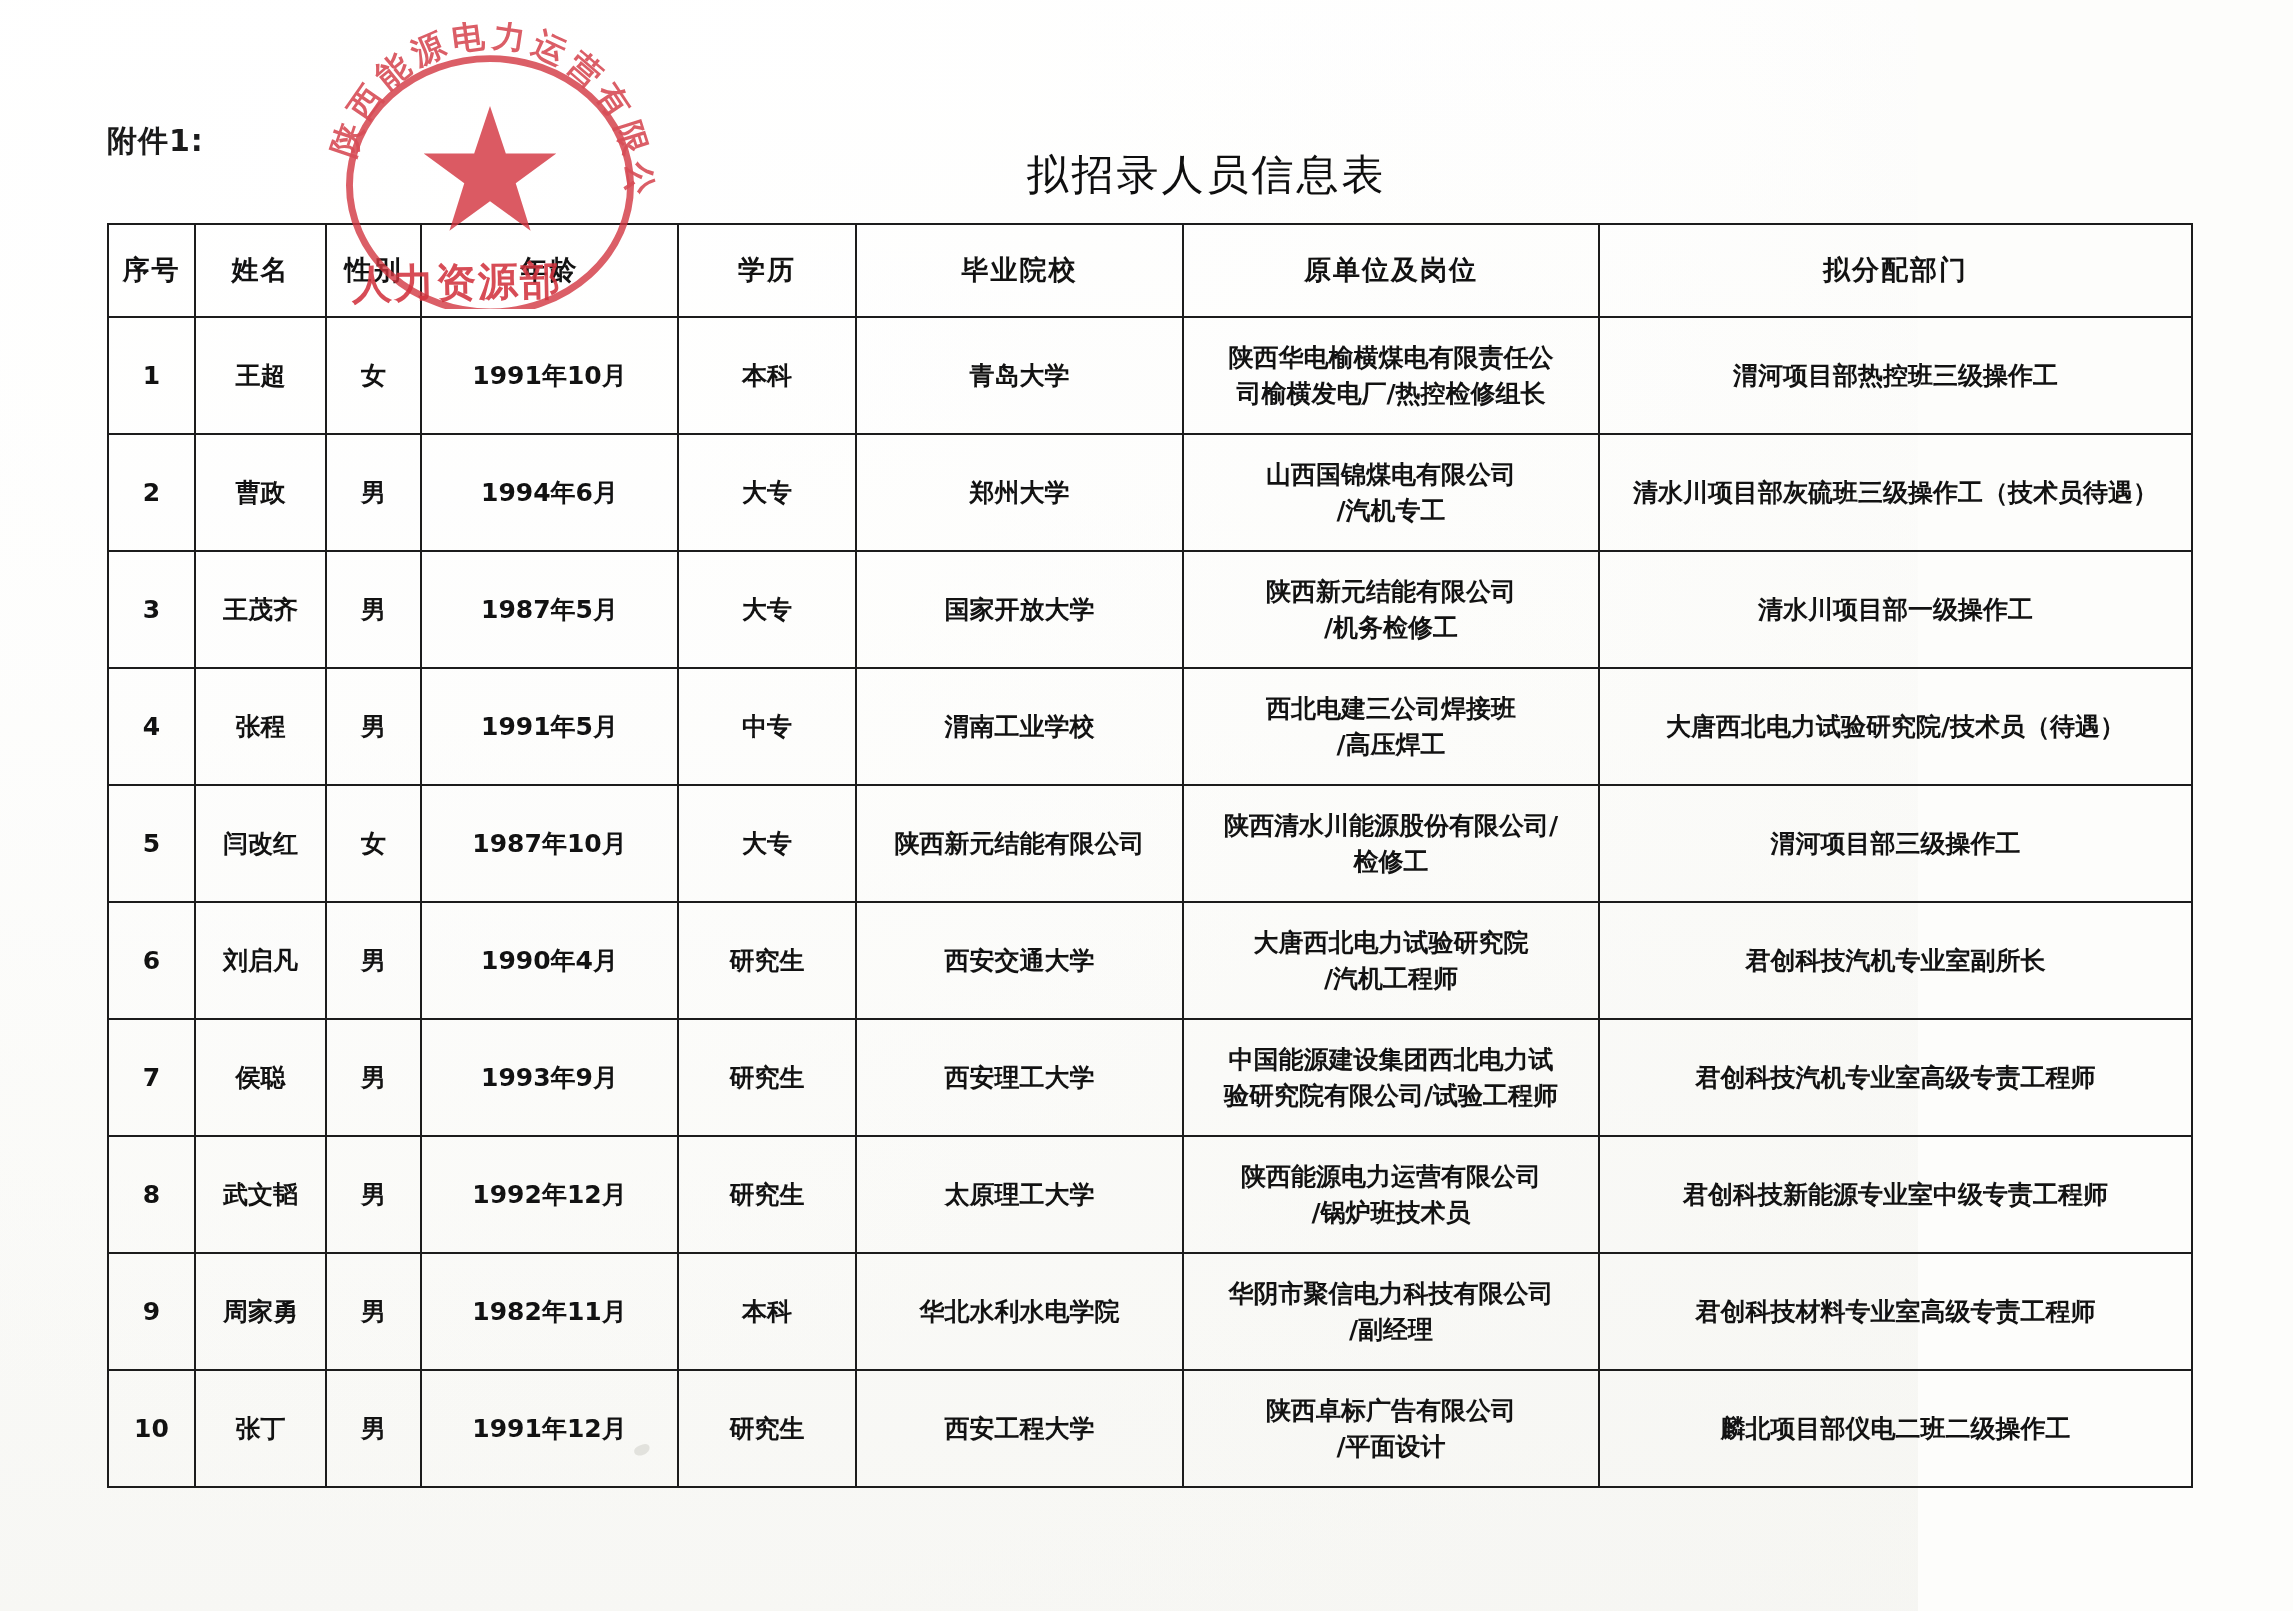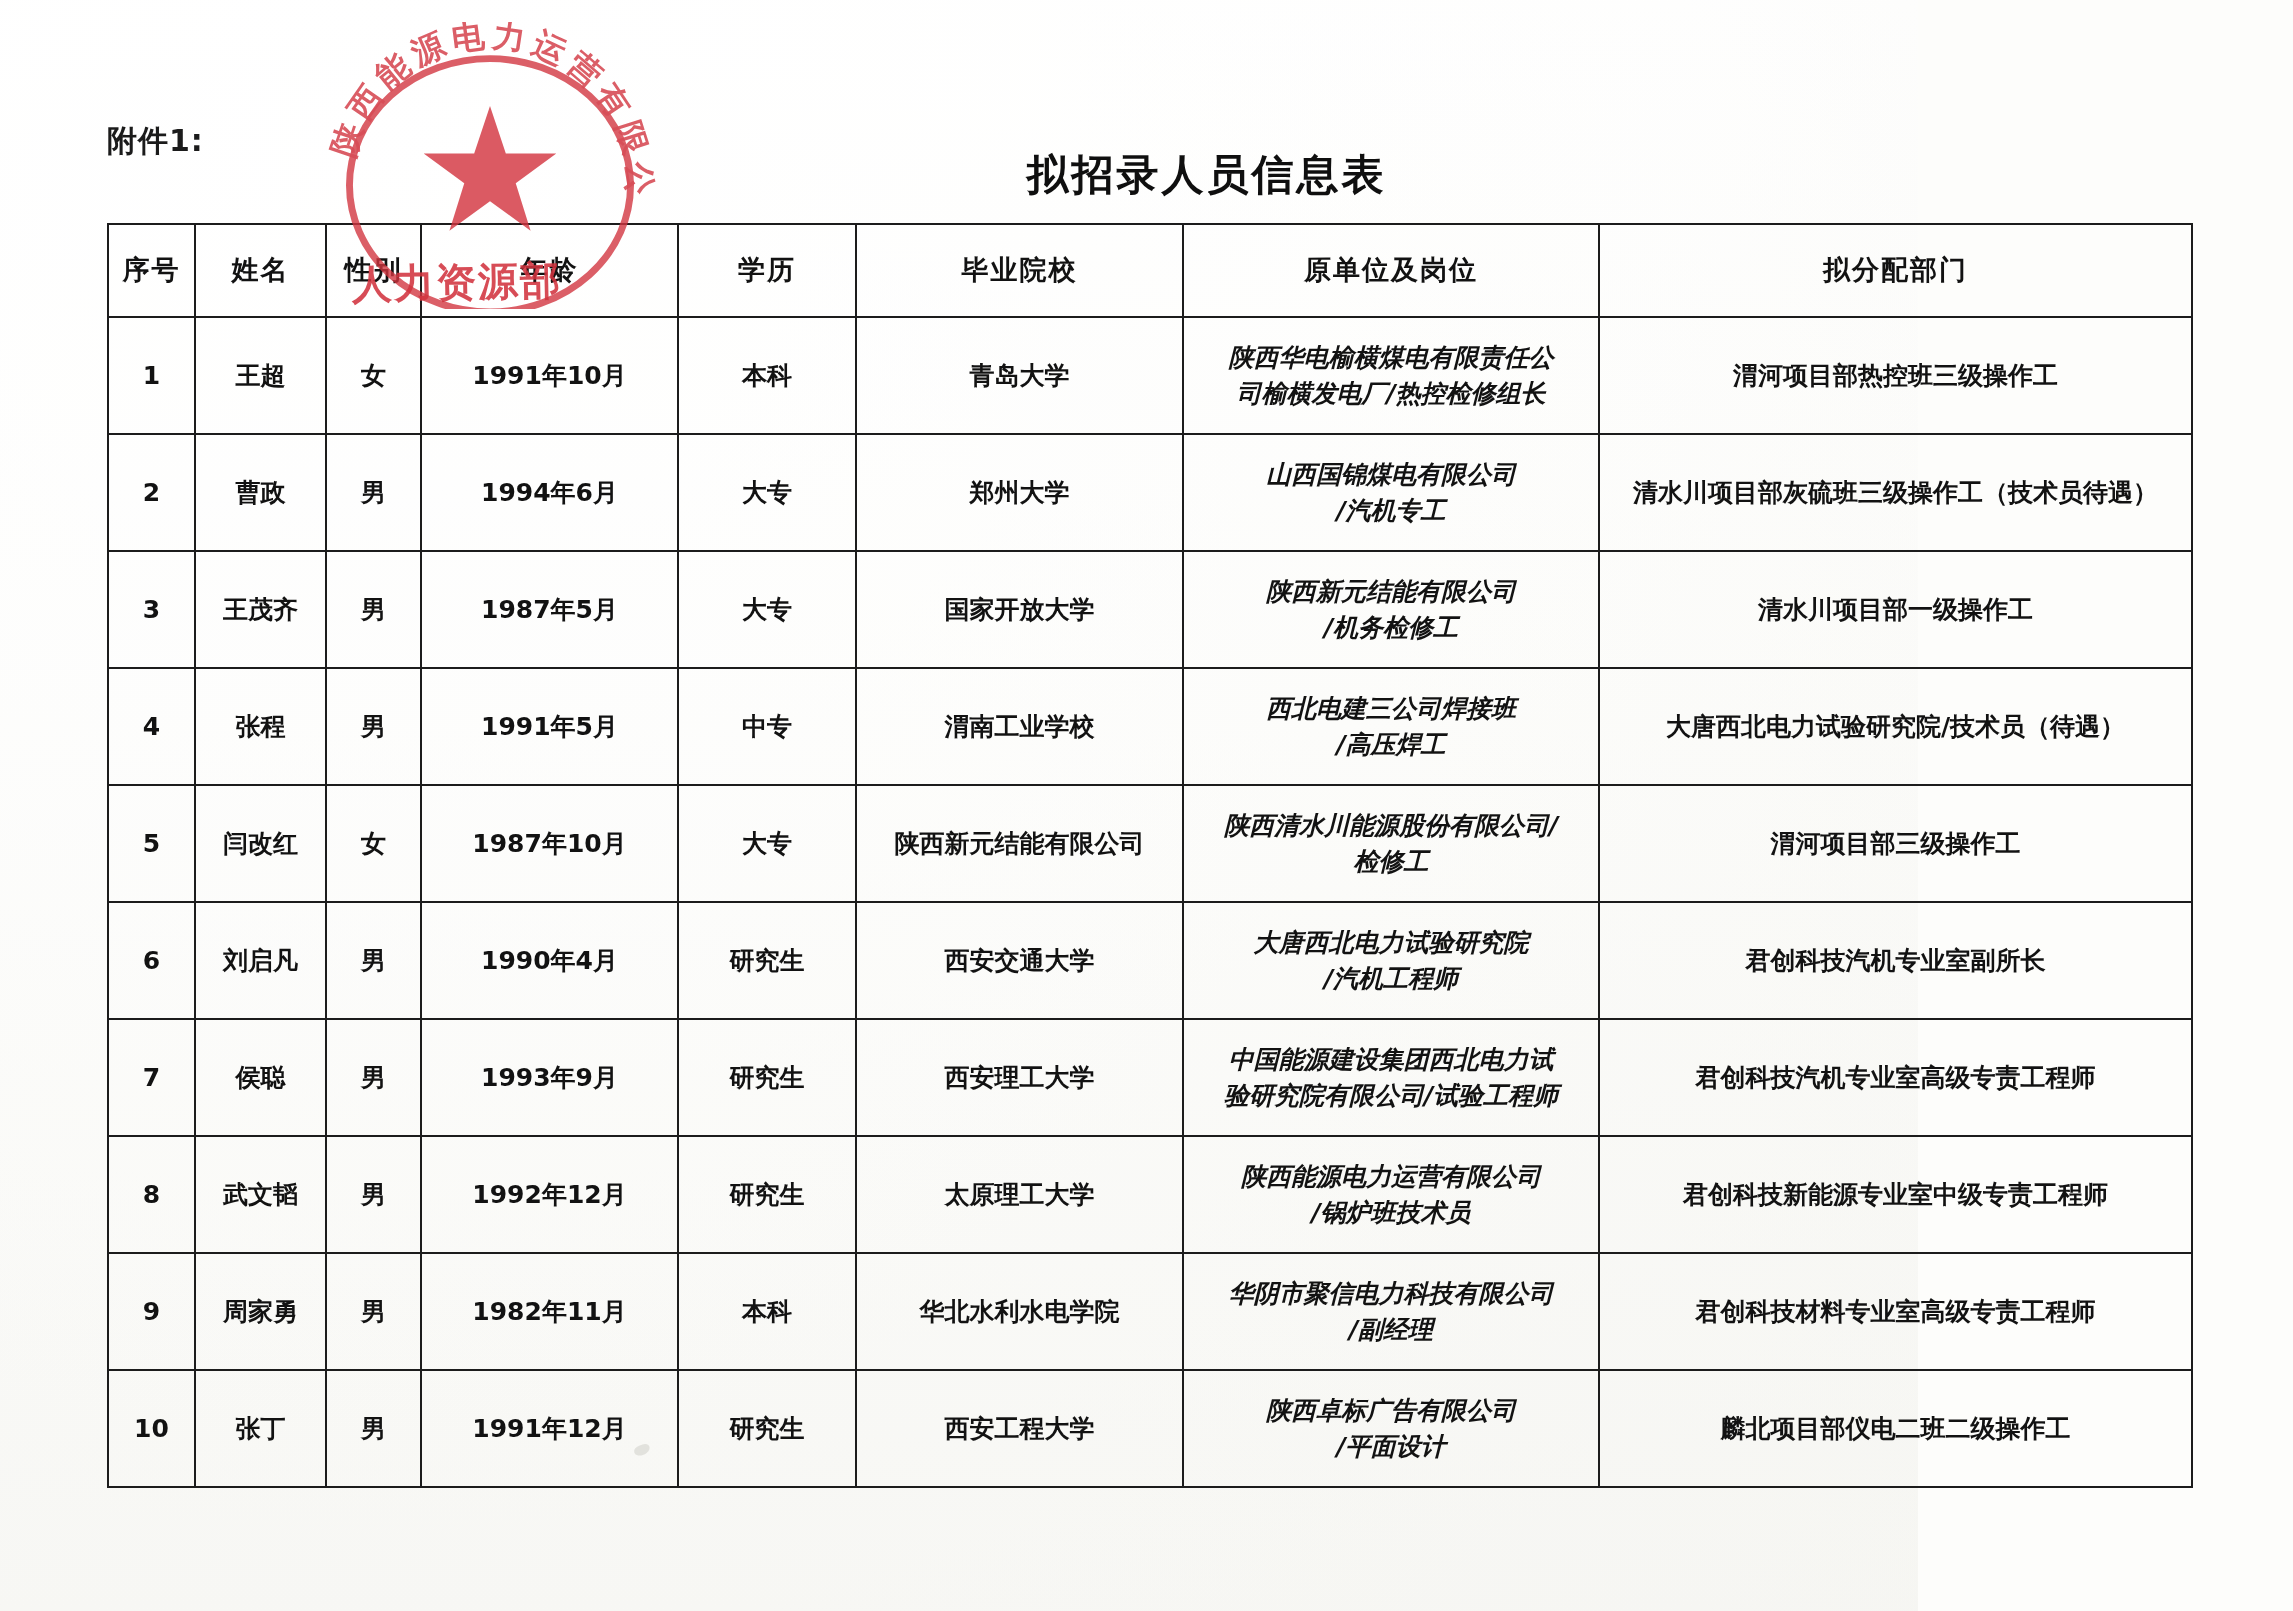--- a/index.html
+++ b/index.html
@@ -40,21 +40,21 @@
     letter-spacing: 1px;
   }
 
   .doc-title {
     position: absolute;
     left: 0;
     top: 147px;
     width: 2294px;
     text-align: center;
     font-size: 42px;
-    font-weight: 700;
+    font-weight: 400;
     color: #0f0f0f;
     letter-spacing: 3px;
     text-indent: 119px;
   }
 
   table.info-table {
     position: absolute;
     left: 107px;
     top: 223px;
     width: 2084px;
@@ -82,21 +82,21 @@
   }
   .col-idx   { width: 87px; }
   .col-name  { width: 131px; }
   .col-sex   { width: 95px; }
   .col-age   { width: 257px; }
   .col-edu   { width: 178px; }
   .col-school{ width: 327px; }
   .col-orig  { width: 416px; }
   .col-dept  { width: 593px; }
 
-  .cell-two-line { white-space: pre-line; font-style: italic; }
+  .cell-two-line { white-space: pre-line; }
 
   
   .stamp {
     position: absolute;
     left: 297px;
     top: 22px;
     width: 386px;
     height: 287px;
     pointer-events: none;
     opacity: 0.88;

